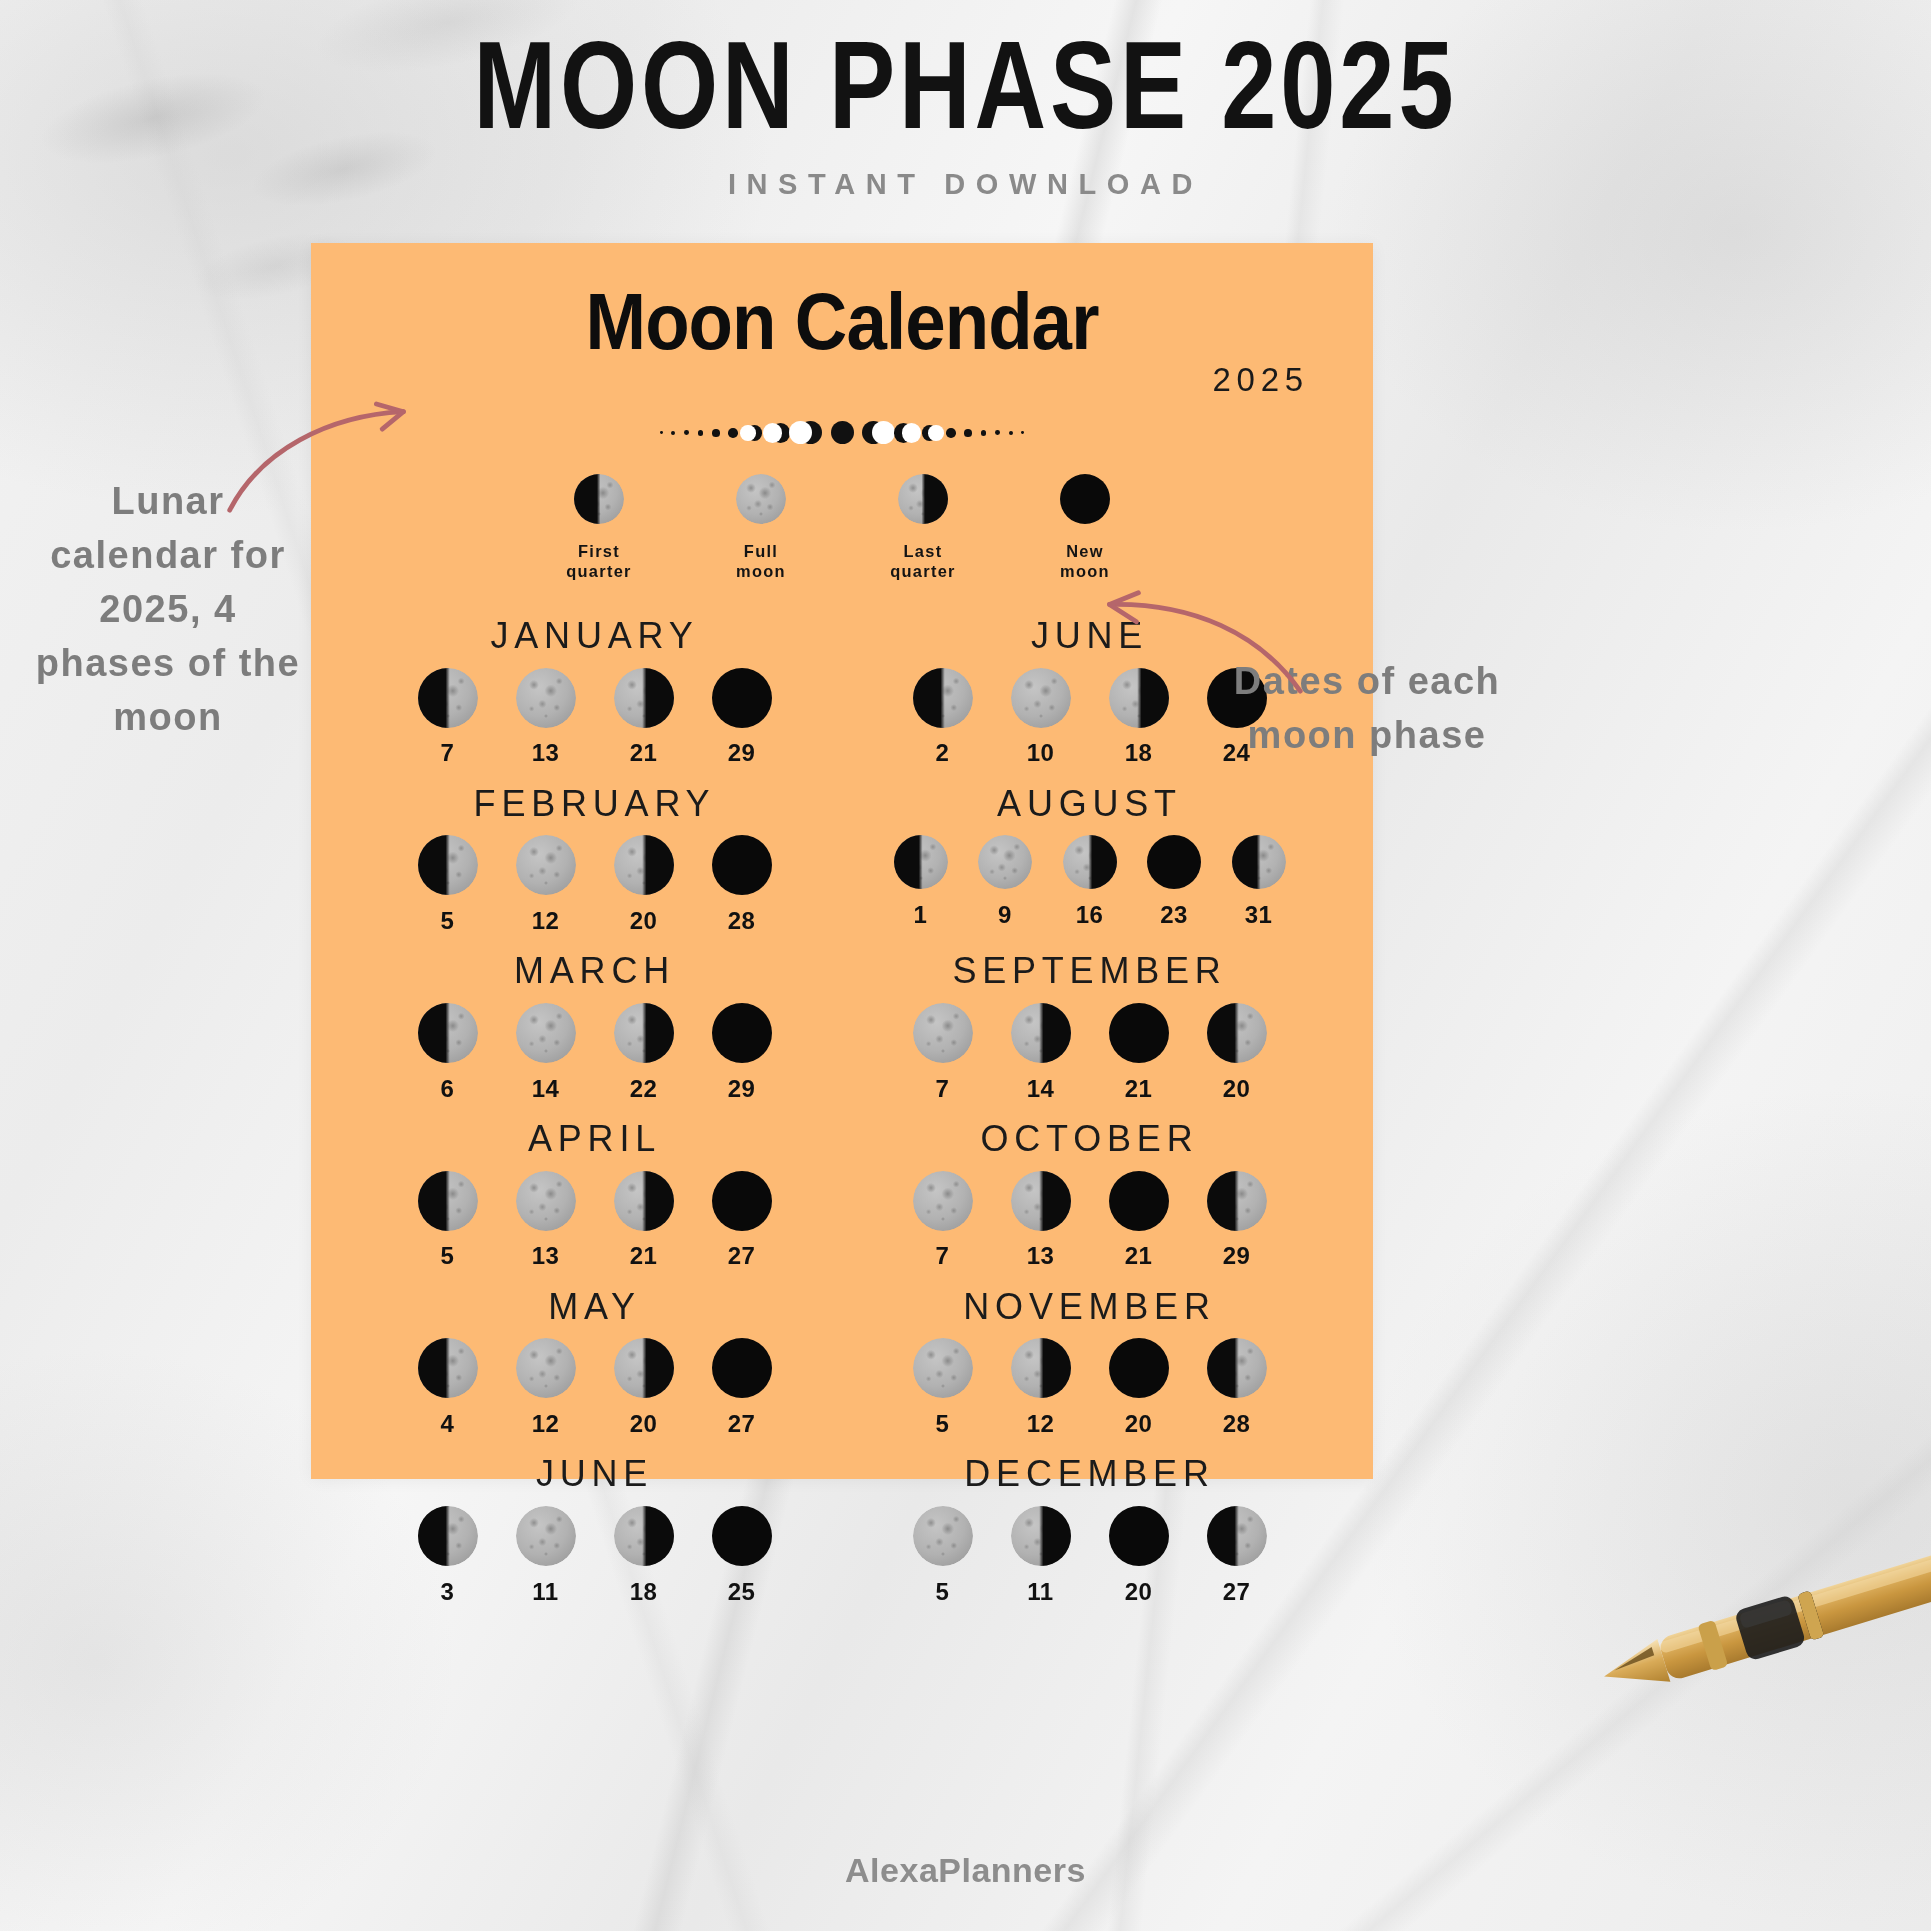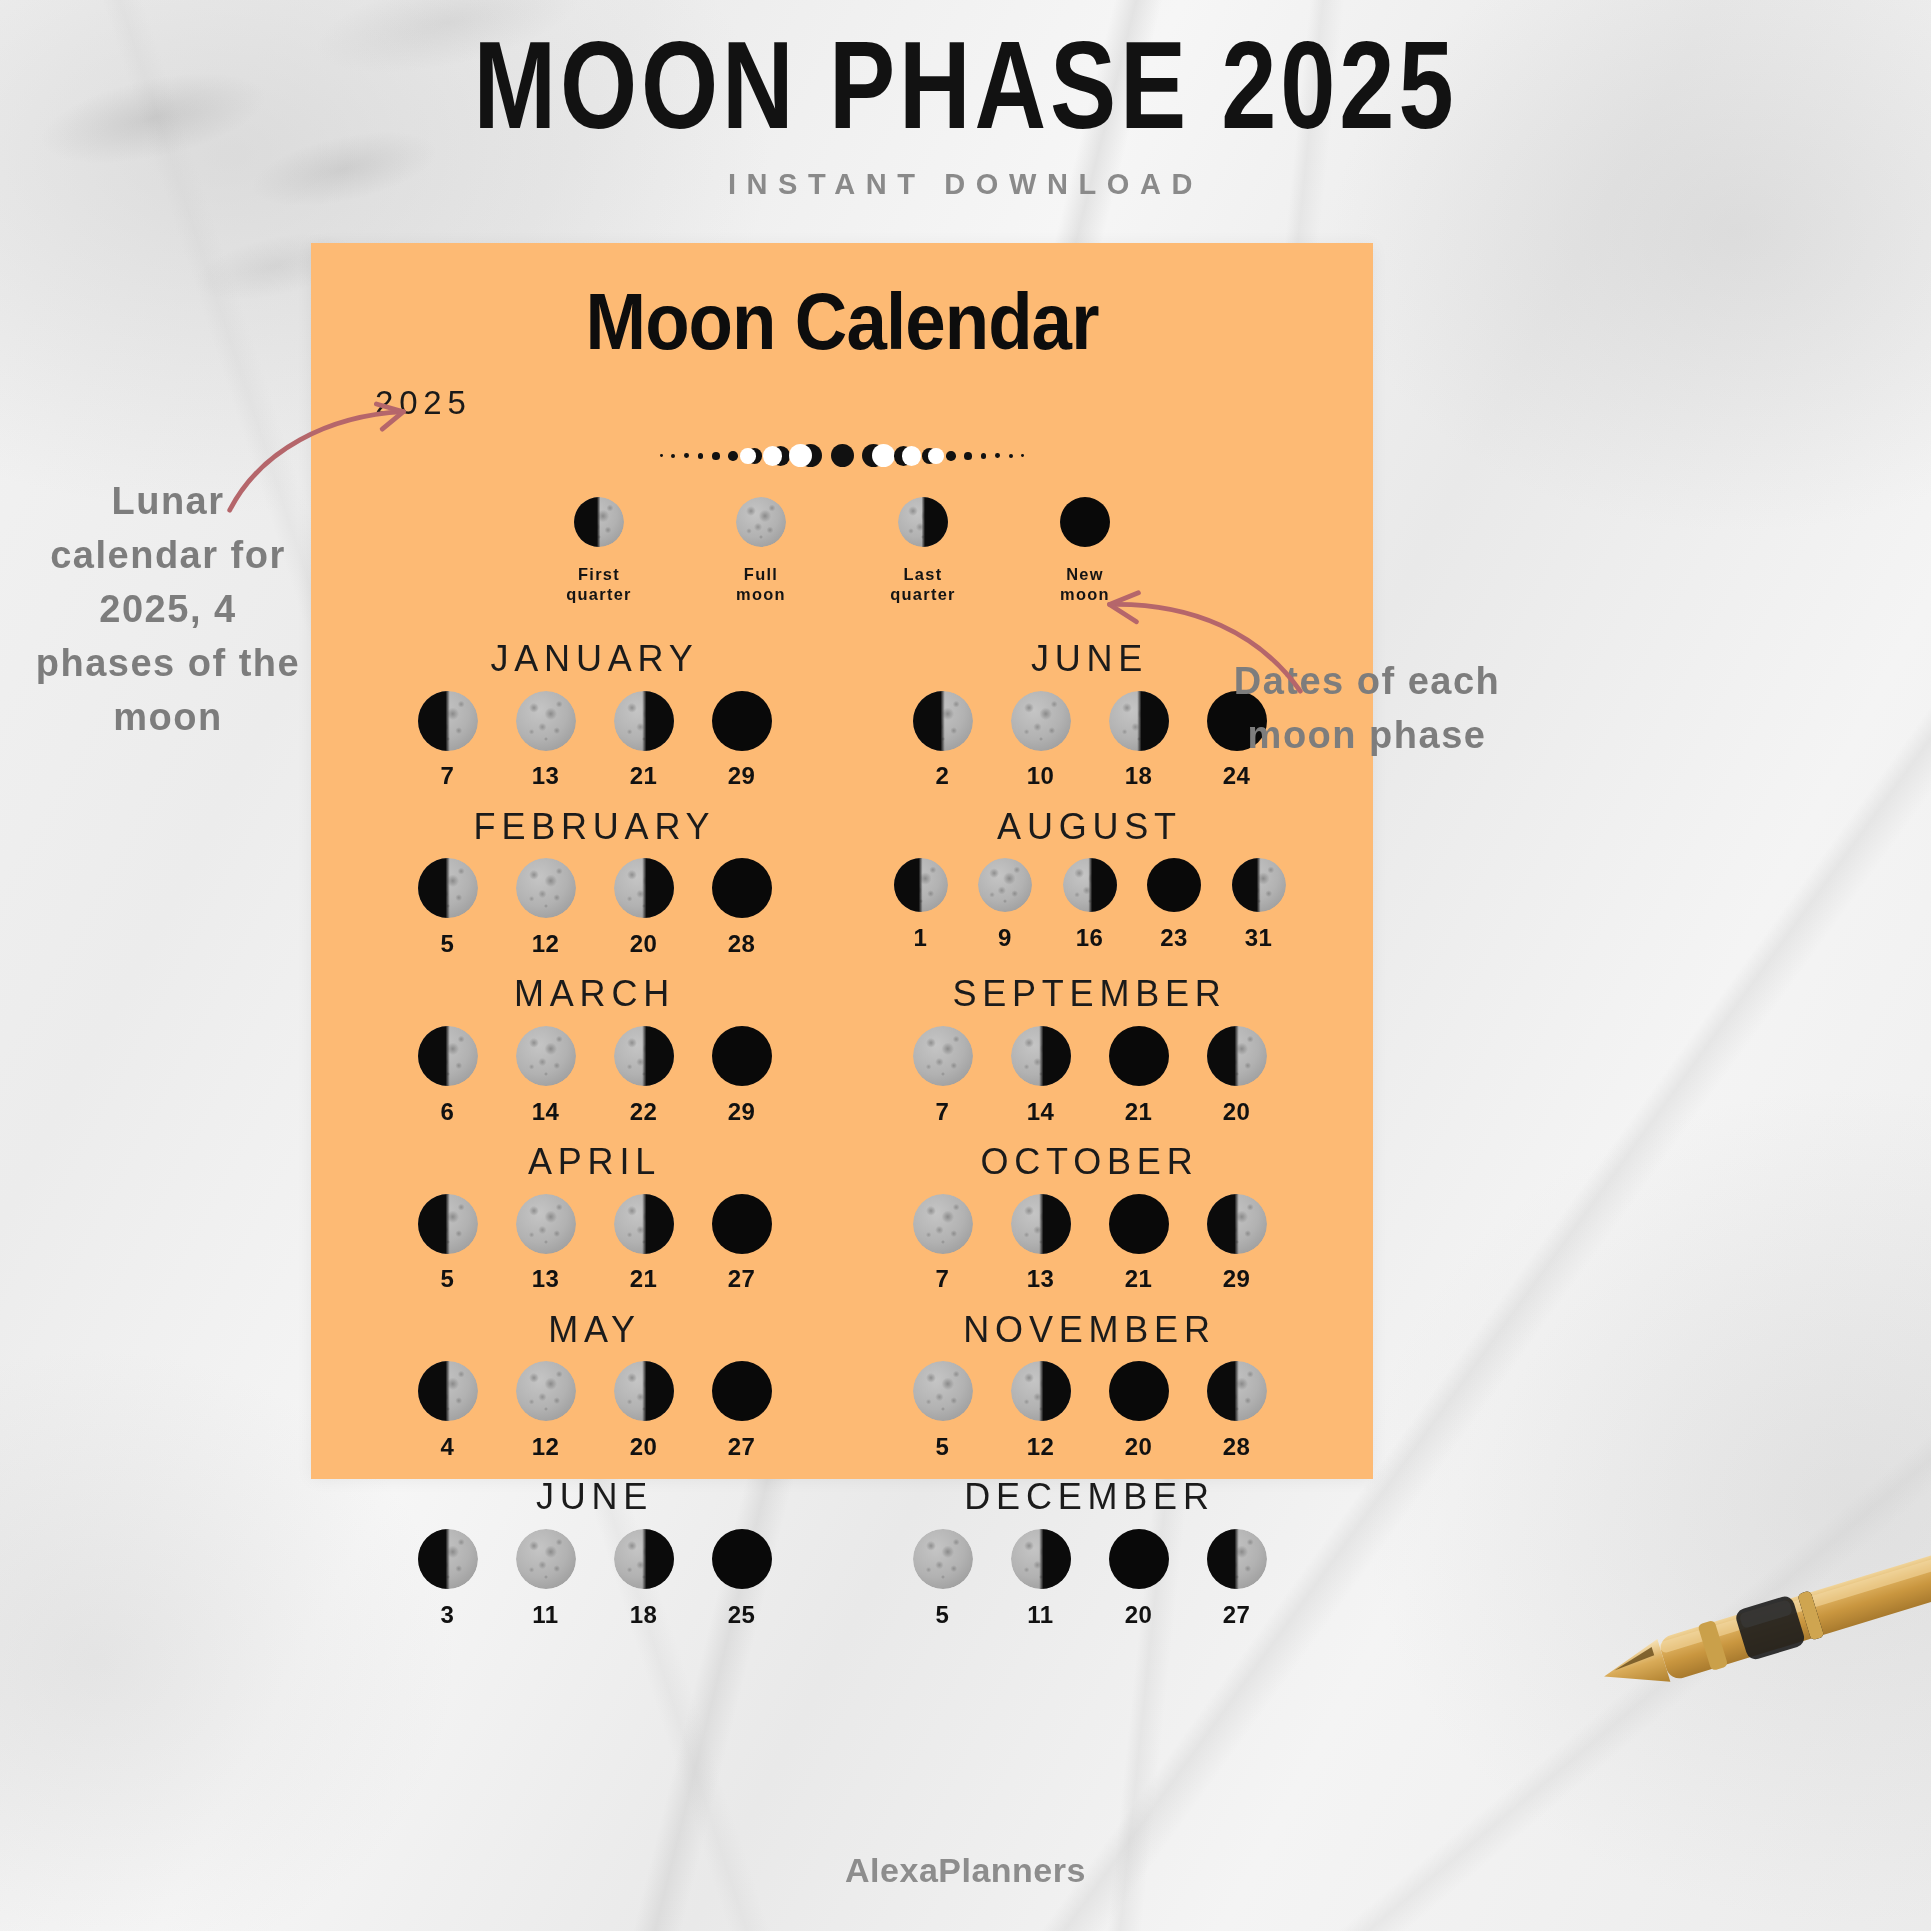--- a/index.html
+++ b/index.html
@@ -61,21 +61,21 @@
     box-shadow:0 1.9px 15.4px rgba(0,0,0,.06);
     padding:39px 64px 27px;
   }
   #poster-title {
     text-align:center;
     font-family:"Liberation Sans Narrow","Liberation Sans", sans-serif;
     font-weight:700; font-size:79px; color:#0d0d0d; line-height:1;
     transform:scaleX(.92); letter-spacing:-1px;
   }
   #poster-year {
-    text-align:left; margin-top:23px; font-size:33px; color:#1a1a1a;
+    text-align:right; margin-top:0; font-size:33px; color:#1a1a1a;
     letter-spacing:5.8px; font-weight:400;
   }
 
   
   #phase-strip {
     display:flex; align-items:center; justify-content:center; gap:8.7px;
     margin-top:17.4px; height:33px;
   }
   .ps-dot { background:#111; border-radius:50%; flex:none; }
   .ps-cres { flex:none; position:relative; }

